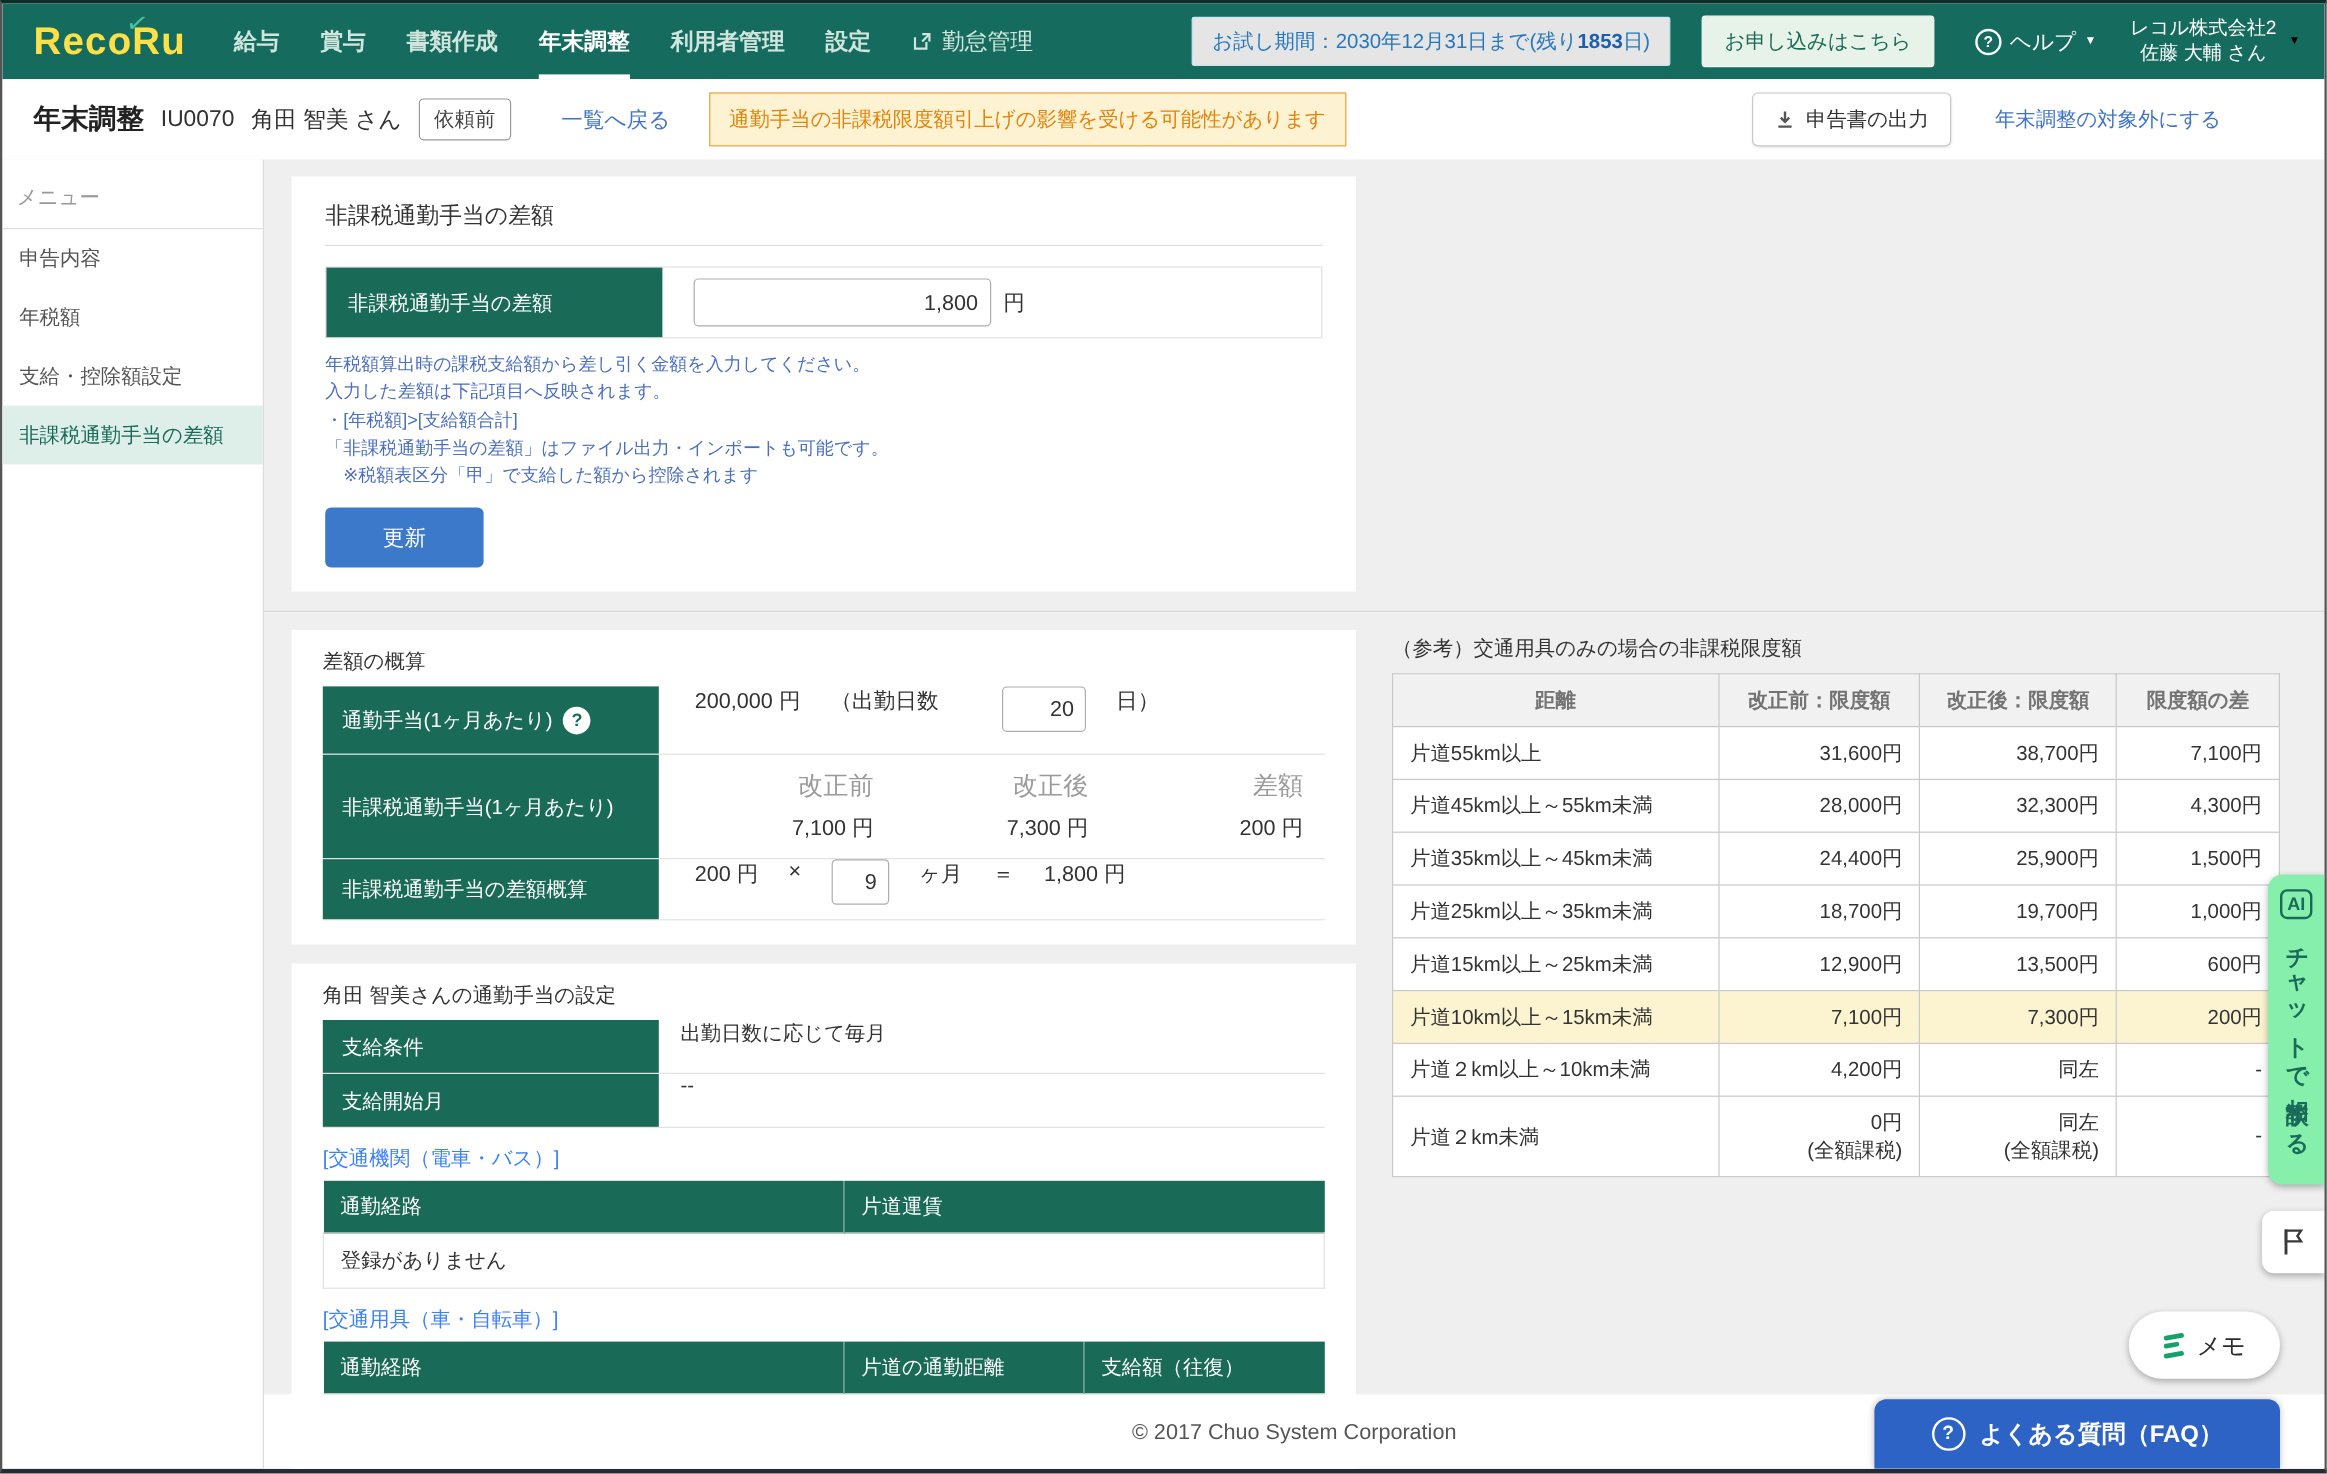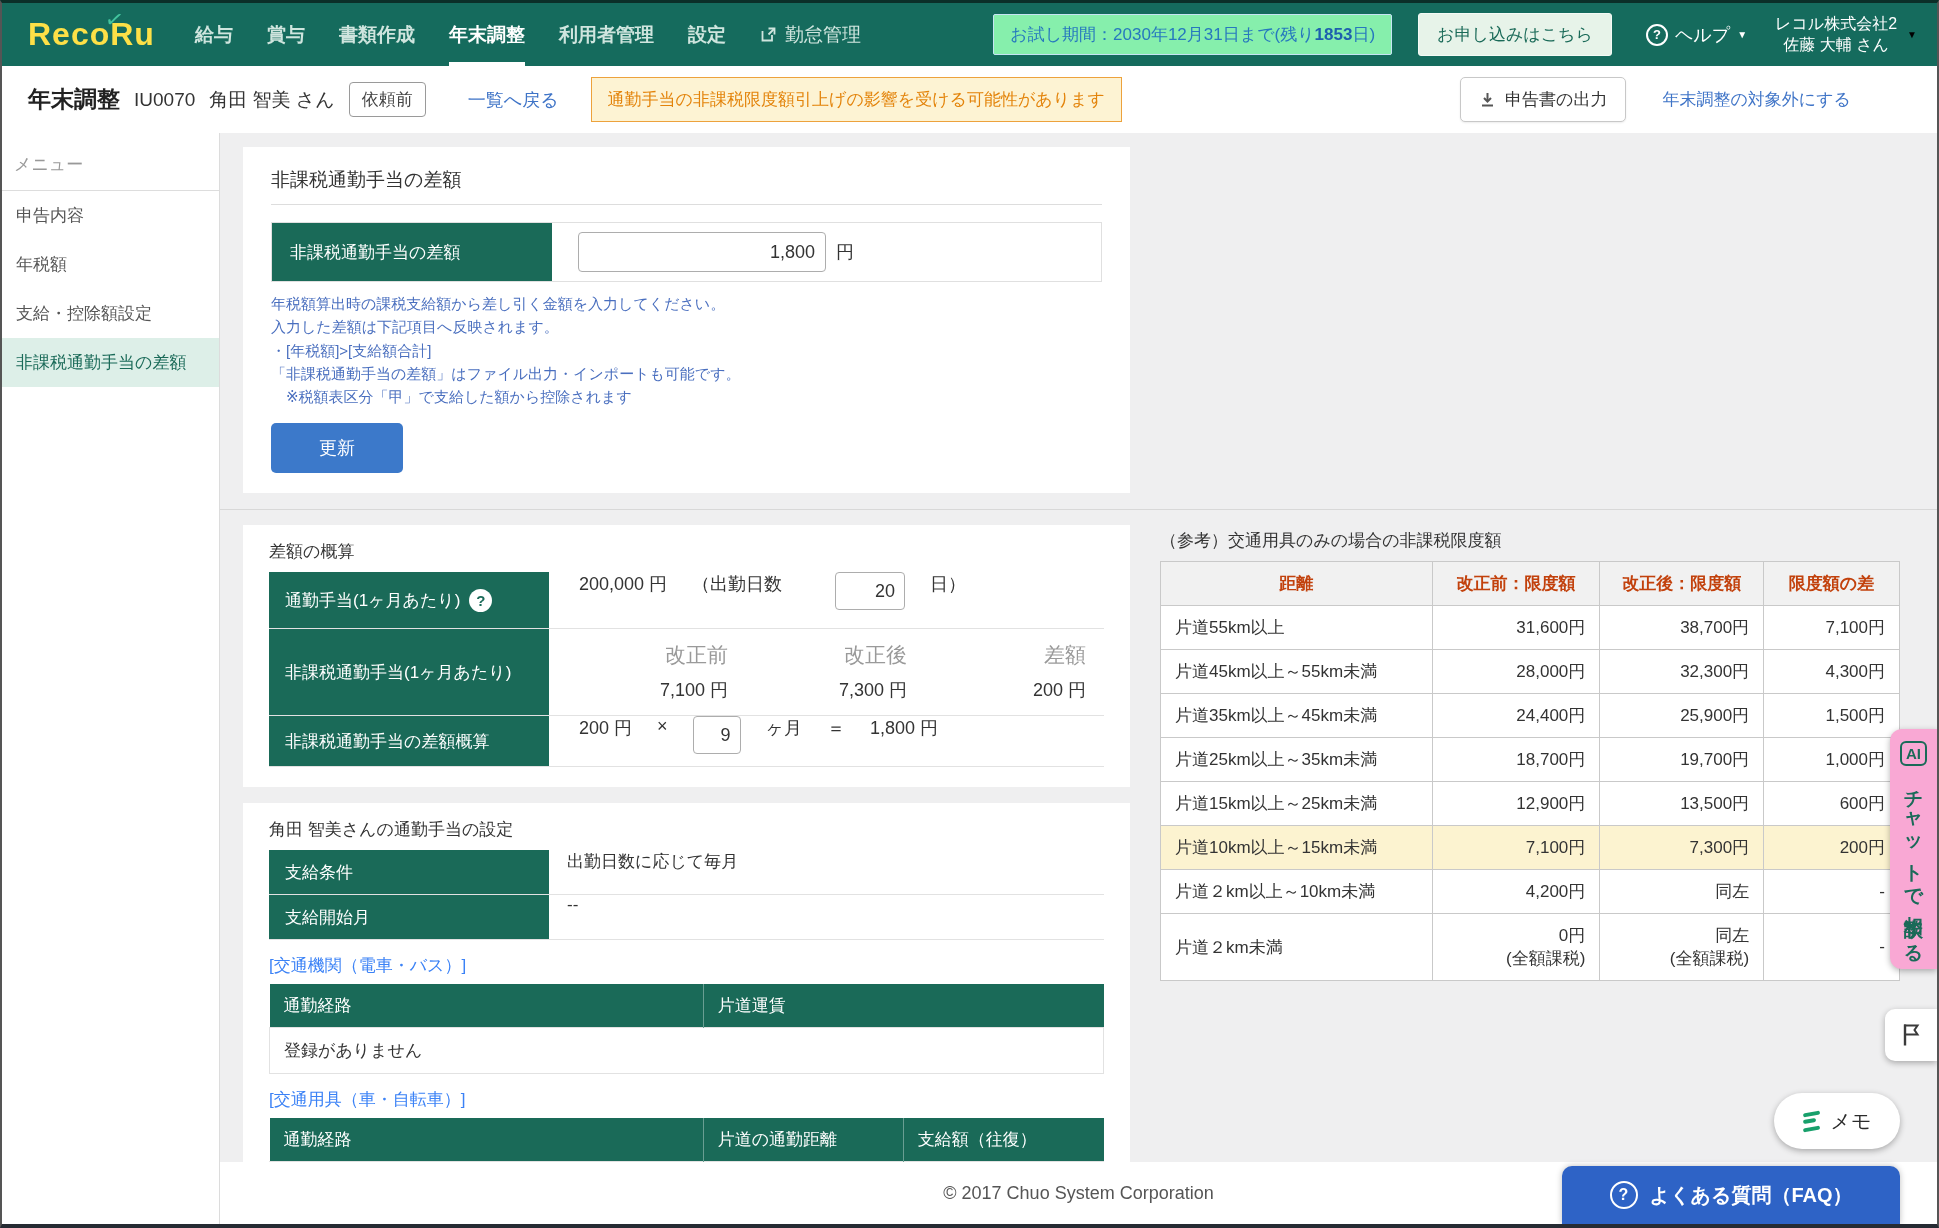--- a/index.html
+++ b/index.html
@@ -11,21 +11,21 @@
   
   .topnav { height:63px; background:#156b5d; display:flex; align-items:stretch; padding:0 20px 0 26px; flex-shrink:0; }
   .logo { display:flex; align-items:center; margin-right:40px; position:relative; cursor:pointer; }
   .logo-text { font-size:32px; font-weight:700; letter-spacing:1px; color:#fde047; }
   .logo-check { position:absolute; top:4px; left:61%; color:#43c49e; font-size:22px; font-weight:bold; transform:rotate(10deg); }
   .nav-menu { display:flex; list-style:none; align-items:stretch; }
   .nav-menu li { display:flex; align-items:center; padding:4px 0 0; margin-right:34px; font-size:19px; color:#cfe5de;
                  border-bottom:4px solid transparent; cursor:pointer;font-weight:bold; }
   .nav-menu li.active { color:#fff; border-bottom-color:#fff; }
   .nav-external { display:flex; align-items:center; gap:8px; font-size:19px; color:#cfe5de; margin-right:20px; cursor:pointer; }
-  .trial-box { align-self:center; margin-left:auto; background:#86efac; border:1px solid #c6e4f4; border-radius:2px;
+  .trial-box { align-self:center; margin-left:auto; background:#e5e5e5; border:1px solid #c6e4f4; border-radius:2px;
                padding:8px 16px; font-size:17px; color:#2678be; white-space:nowrap; }
   .trial-box b { color:#1d5fae; }
   .apply-btn { align-self:center; margin-left:26px; background:#e7f3e9; border:1px solid #f4faf5; border-radius:3px;
                padding:9px 18px; font-size:17px; color:#1a6a58; cursor:pointer; }
   .help-box { display:flex; align-items:center; gap:7px; color:#fff; font-size:18px; margin-left:34px; cursor:pointer; }
   .help-circle { width:22px; height:22px; border:2px solid #fff; border-radius:50%; display:flex; align-items:center; justify-content:center;
                  font-size:13px; font-weight:bold; }
   .caret { font-size:10px; }
   .user-box { display:flex; align-items:center; gap:10px; margin-left:28px; cursor:pointer; }
   .user-lines { text-align:center; color:#fff; font-size:16px; line-height:1.3; }
@@ -87,32 +87,32 @@
   table.inner { width:100%; border-collapse:collapse; }
   table.inner th { background:#1a6a58; color:#fff; font-weight:normal; font-size:17px; text-align:left;
                    padding:10px 14px; border-left:1px solid rgba(255,255,255,.35); }
   table.inner th:first-child { border-left:none; }
   table.inner td { border:1px solid #e2e2e2; padding:11px 14px; font-size:17px; color:#333; }
   td.empty { color:#aaa; }
 
   .right-col { flex:1; padding-top:4px; }
   .ref-title { font-size:17px; color:#333; margin-bottom:9px; }
   table.ref { border-collapse:collapse; width:740px; background:#fff; }
-  table.ref th { background:#f1f1f1; border:1px solid #c9c9c9; font-size:17px; font-weight:bold; color:#c2410c;
+  table.ref th { background:#f1f1f1; border:1px solid #c9c9c9; font-size:17px; font-weight:bold; color:#737373;
                  text-align:center; padding:10px 6px; }
   table.ref td { border:1px solid #c9c9c9; font-size:17px; color:#333; padding:10px 14px;
                  text-align:right; white-space:pre-line; }
   table.ref td.dist { text-align:left; }
   table.ref tr.hl td { background:#fcf3d0; }
 
   .footer { margin-top:auto; background:#fff; height:62px; display:flex; align-items:center; justify-content:center;
             font-size:18px; color:#555; flex-shrink:0; }
 
   
-  .ai-tab { position:absolute; right:0; top:726px; width:47px; padding:12px 0 14px; background:#f9a8d4;
+  .ai-tab { position:absolute; right:0; top:726px; width:47px; padding:12px 0 32px; background:#86efac;
             border-radius:12px 0 0 12px; box-shadow:0 2px 6px rgba(0,0,0,.3); display:flex; flex-direction:column;
             align-items:center; gap:10px; cursor:pointer; }
   .ai-badge { border:2px solid #1a6a58; border-radius:6px; color:#1a6a58; font-weight:bold; font-size:15px; padding:2px 4px; }
   .ai-text { writing-mode:vertical-rl; text-orientation:upright; font-size:19px; font-weight:bold; color:#1a6a58; letter-spacing:3px; }
   .flag-btn { position:absolute; right:0; top:1006px; width:52px; height:52px; background:#fff;
               border-radius:10px 0 0 10px; box-shadow:0 2px 6px rgba(0,0,0,.3); display:flex; align-items:center;
               justify-content:center; cursor:pointer; }
   .memo-btn { position:absolute; right:37px; top:1090px; width:126px; height:56px; background:#fff; border-radius:28px;
               box-shadow:0 2px 6px rgba(0,0,0,.3); display:flex; align-items:center; justify-content:center; gap:11px;
               font-size:20px; color:#2b2b2b; cursor:pointer; }

